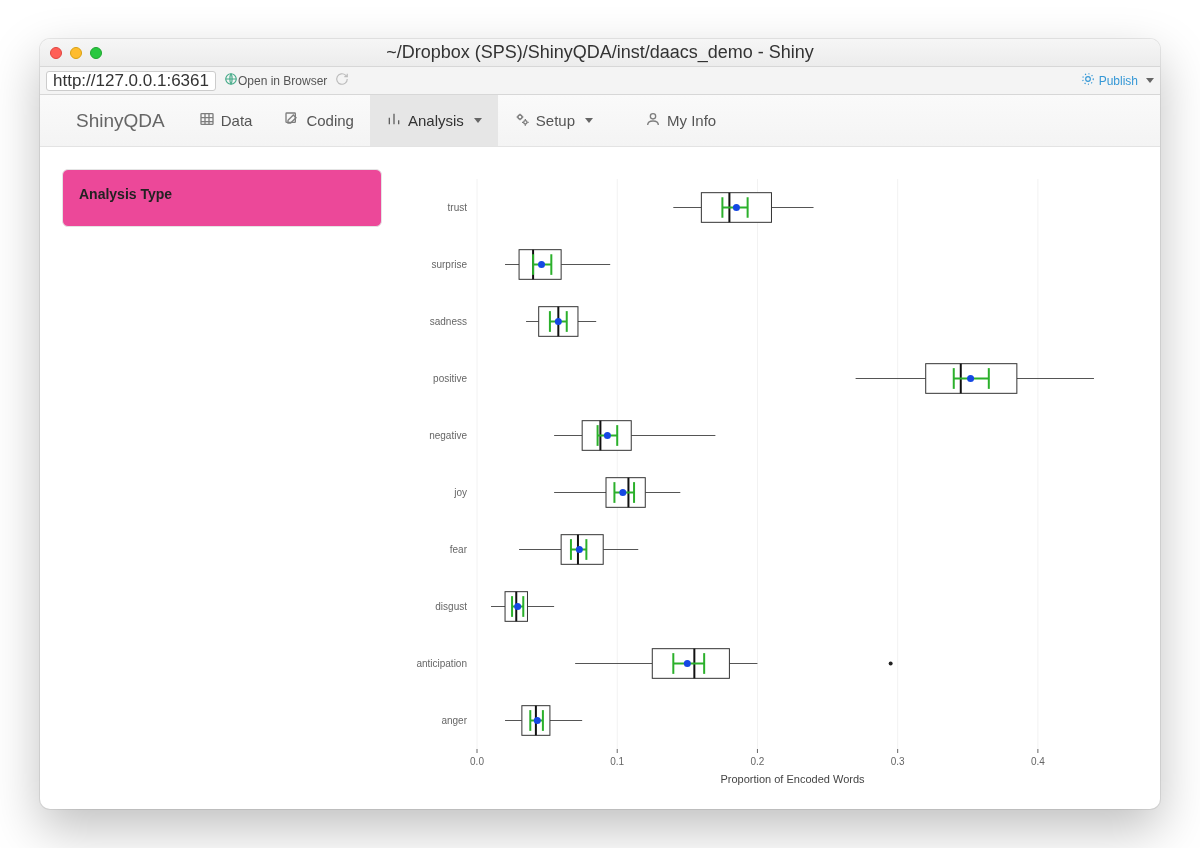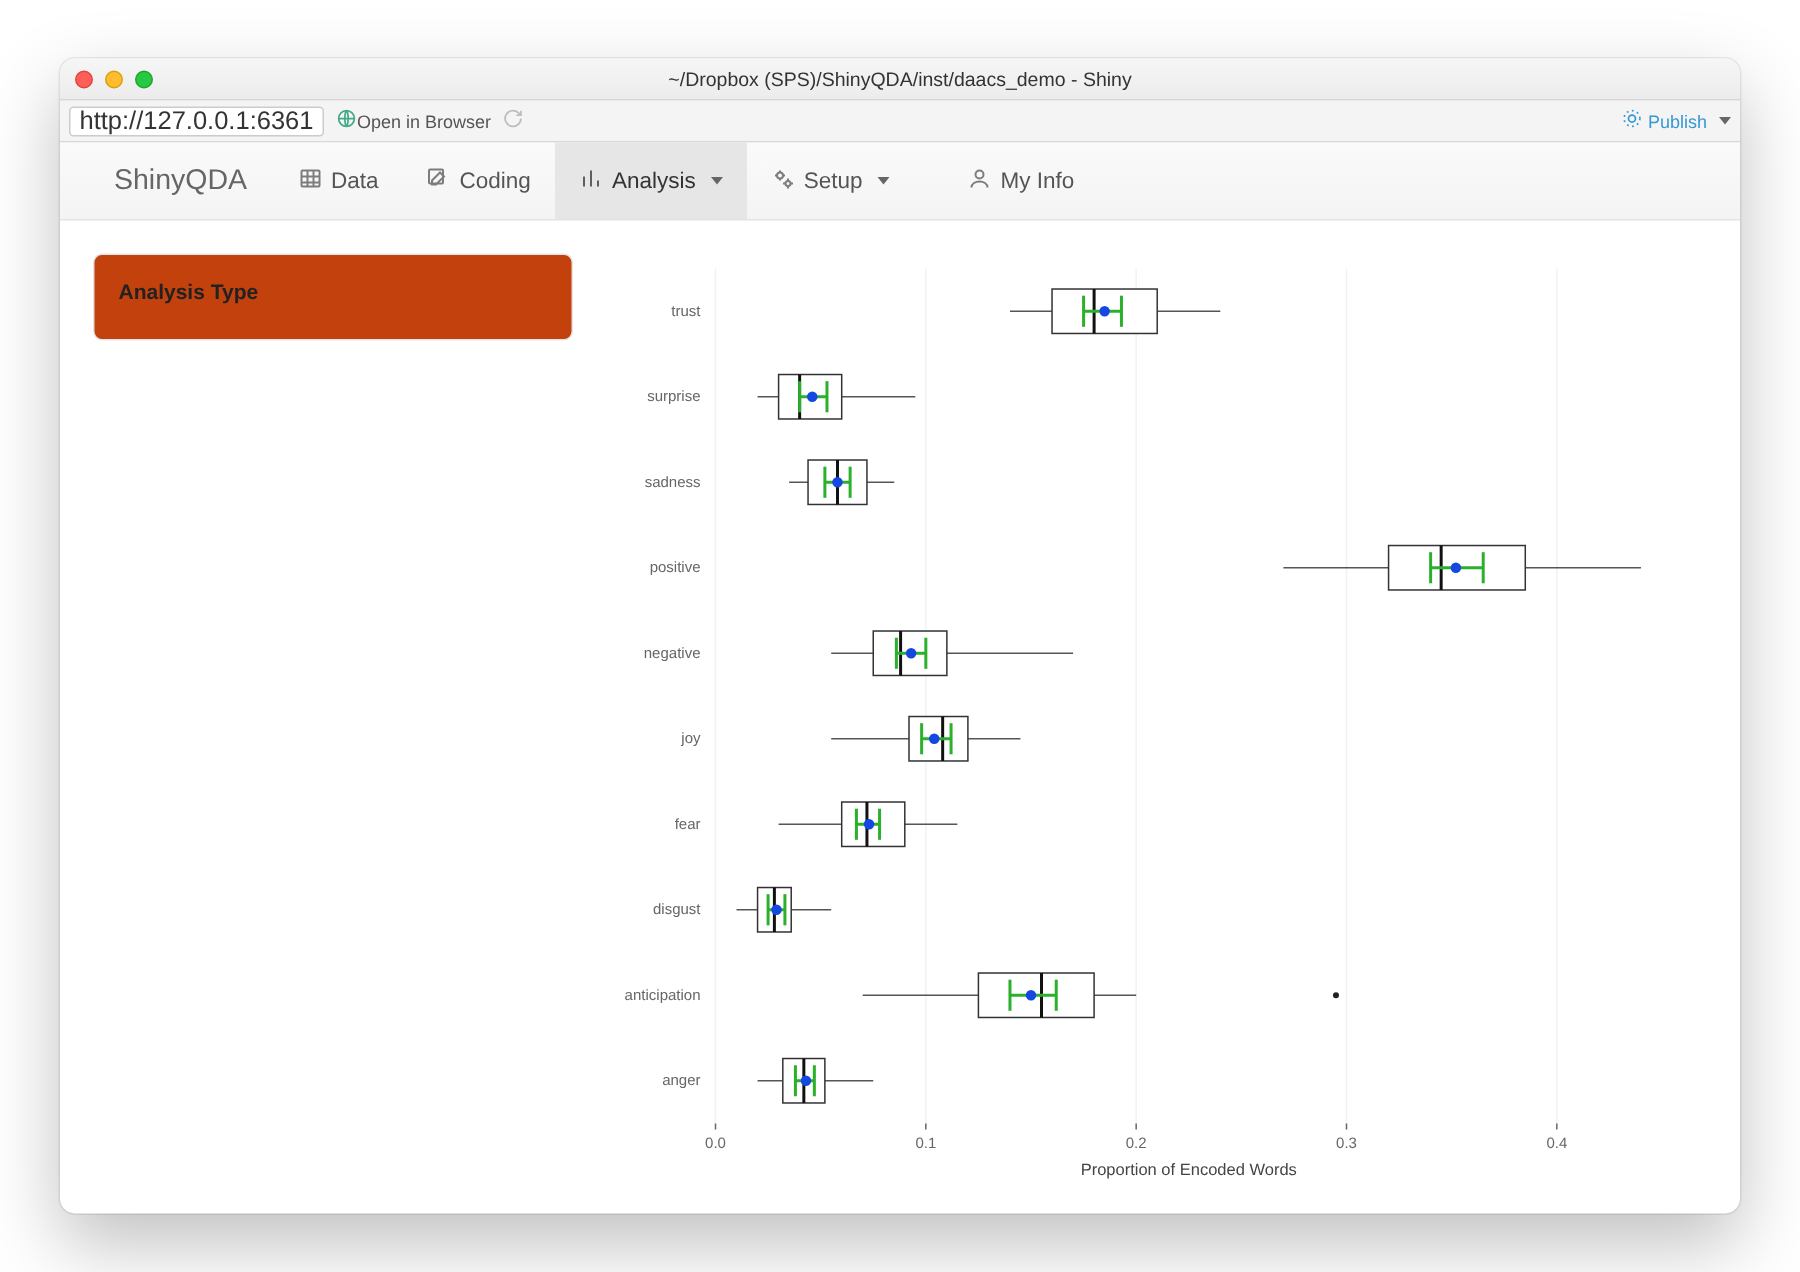--- a/index.html
+++ b/index.html
@@ -31,21 +31,21 @@
     padding: 0 10px;
     position: relative;
   }
   .traffic { display: flex; gap: 8px; }
   .tl-btn { width: 12px; height: 12px; border-radius: 50%; }
   .tl-close { background: #ff5f57; border: 1px solid #e0443e; }
   .tl-min { background: #febc2e; border: 1px solid #d8a010; }
   .tl-max { background: #28c840; border: 1px solid #1fa52f; }
   .titlebar-title {
     position: absolute; left: 0; right: 0; text-align: center;
-    font-size: 13px; color: #333; pointer-events: none;
+    font-size: 18px; color: #333; pointer-events: none;
     font-weight: 500;
   }
   .toolbar {
     height: 28px;
     background: #f4f4f4;
     border-bottom: 1px solid #d7d7d7;
     display: flex; align-items: center;
     font-size: 12px; color: #555;
     padding: 0 6px;
     gap: 8px;
@@ -81,21 +81,21 @@
   .nav-item svg { opacity: .75; }
   .nav-item.active { background: #e6e6e6; color: #333; }
   .caret-down { width:0; height:0; border-left:4px solid transparent; border-right:4px solid transparent; border-top:5px solid #666; margin-left:4px; }
   .content {
     flex: 1; display: flex; overflow: hidden;
     padding: 22px 22px 10px 22px;
     gap: 0;
   }
   .sidebar-panel {
     width: 320px;
-    background: #c2410c;
+    background: #ec4899;
     border: 1px solid #e4e4e4;
     border-radius: 6px;
     padding: 16px;
     align-self: flex-start;
   }
   .sidebar-panel .label {
     font-weight: 700; font-size: 14px; color: #222;
     margin-bottom: 8px;
   }
   .select {

